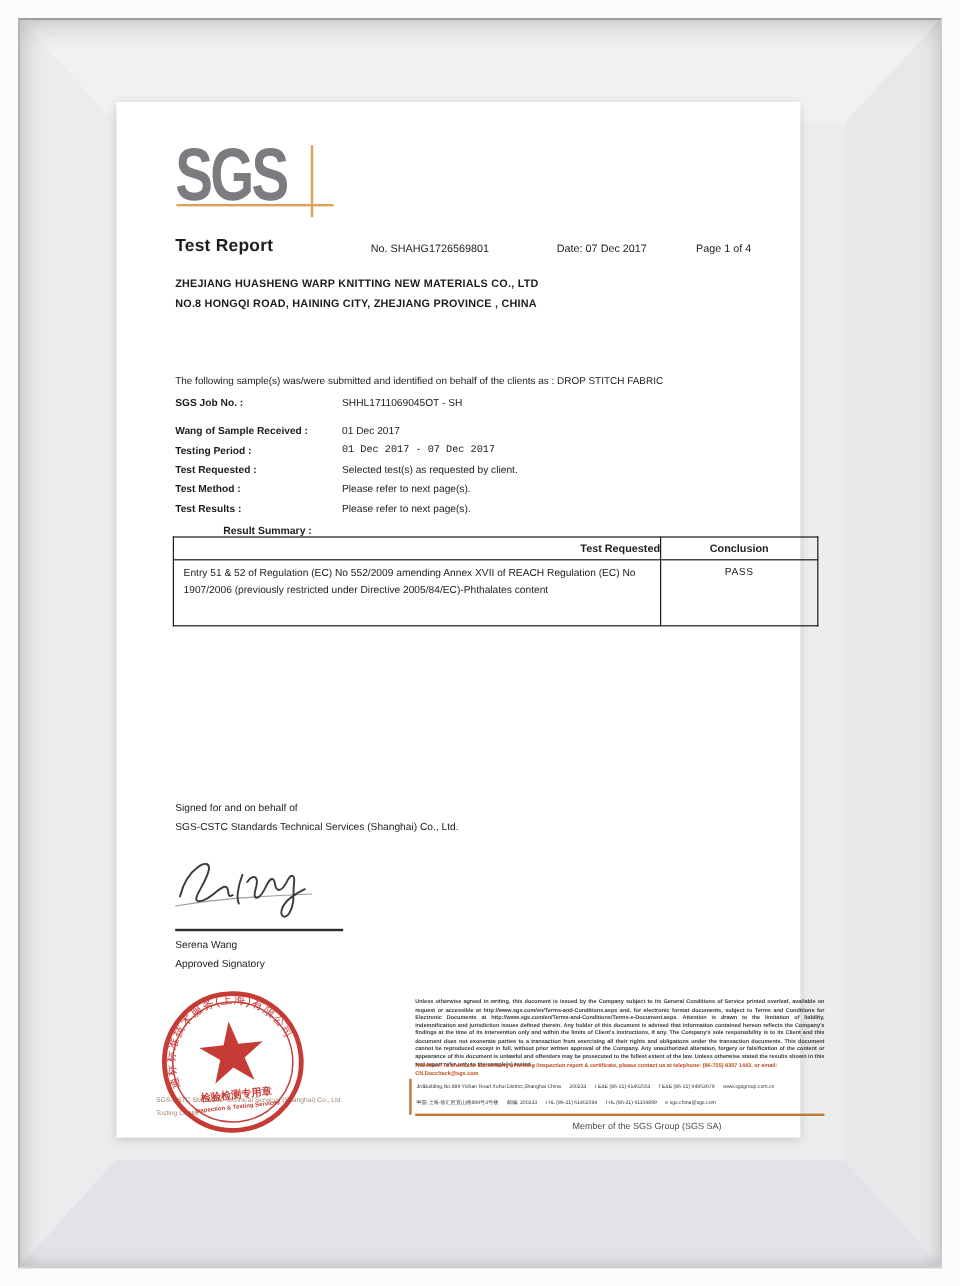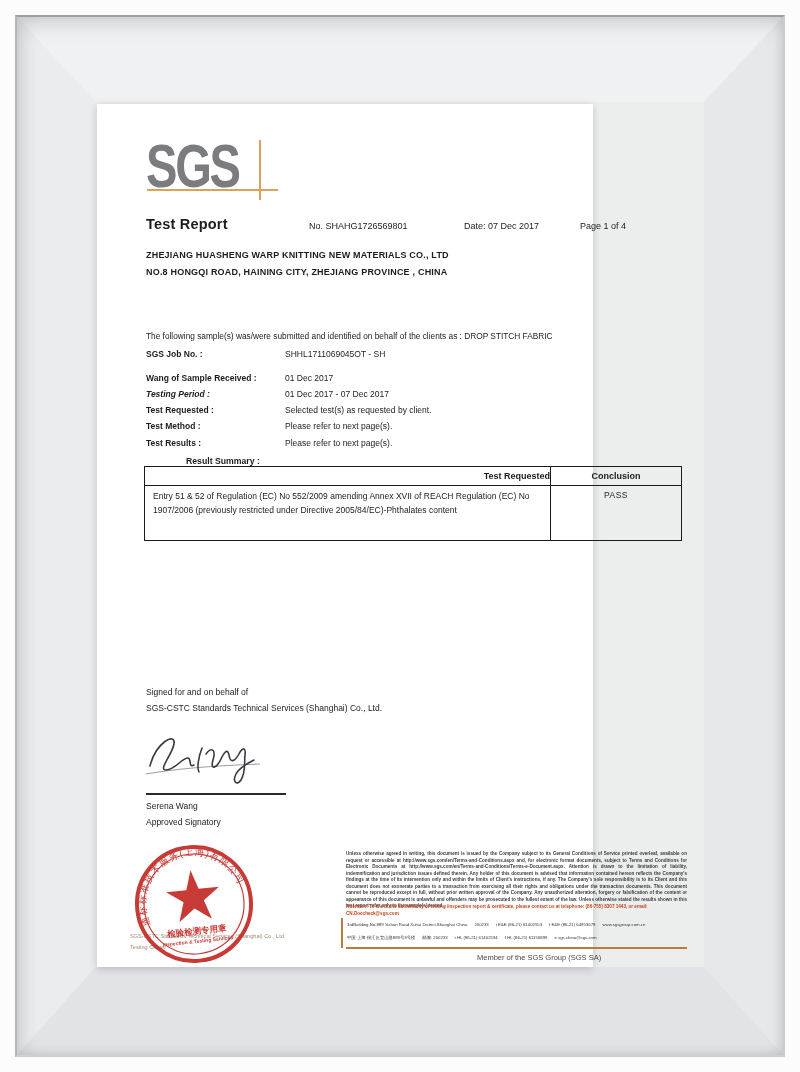--- a/index.html
+++ b/index.html
@@ -11,21 +11,21 @@
   .frame-edge  { position:absolute; inset:15px; border:2px solid;
                  border-color:#9d9fa2 #c9cbce #cdcfd2 #b3b5b8; }
   .mat { position:absolute; inset:17px; border-style:solid;
          border-width:85px 79px 88px 79px;
          border-color:#f0f1f3 #e7e8ea #e2e3e6 #ebecee; background:#eceded; }
   .mat-shadow { position:absolute; inset:17px; pointer-events:none; z-index:3;
                 box-shadow: inset 0 10px 18px rgba(0,0,0,.10), inset 10px 0 16px rgba(0,0,0,.05),
                             inset -4px 0 10px rgba(0,0,0,.03), inset 0 -4px 10px rgba(0,0,0,.04); }
 
   
-  .page { position:absolute; left:97px; top:104px; width:496px; height:863px;
+  .page { position:absolute; left:97px; top:85px; width:570px; height:863px;
           background:#fff; z-index:2; box-shadow:0 2px 8px rgba(0,0,0,.18);
           color:#1c1c1e; }
   .abs { position:absolute; white-space:nowrap; }
 
   
   .sgs-logo { left:49px; top:36px; font-weight:bold; font-size:62px; line-height:52px;
               color:#7b7c7f; letter-spacing:-3px; transform:scaleX(.76); transform-origin:left top; }
   .logo-hline { left:50px; top:85px; width:131px; height:2px; background:#dba25b; }
   .logo-vline { left:162px; top:36px; width:2px; height:60px; background:#dba25b; }
 
@@ -105,22 +105,22 @@
 
     <div>
       <span class="detail-label" style="top:245px;">SGS Job No. :</span>
       <span class="detail-value" style="top:245px;">SHHL1711069045OT - SH</span>
     </div>
     <div>
       <span class="detail-label" style="top:269px;">Wang of Sample Received :</span>
       <span class="detail-value" style="top:269px;">01 Dec 2017</span>
     </div>
     <div>
-      <span class="detail-label" style="top:285px;font-style:italic;">Testing Period :</span>
-      <span class="detail-value" style="top:285px;">01 Dec 2017 - 07 Dec 2017</span>
+      <span class="detail-label" style="top:285px;">Testing Period :</span>
+      <span class="detail-value" style="top:285px;font-family:Liberation Mono, monospace;">01 Dec 2017 - 07 Dec 2017</span>
     </div>
     <div>
       <span class="detail-label" style="top:301px;">Test Requested :</span>
       <span class="detail-value" style="top:301px;">Selected test(s) as requested by client.</span>
     </div>
     <div>
       <span class="detail-label" style="top:317px;">Test Method :</span>
       <span class="detail-value" style="top:317px;">Please refer to next page(s).</span>
     </div>
     <div>

